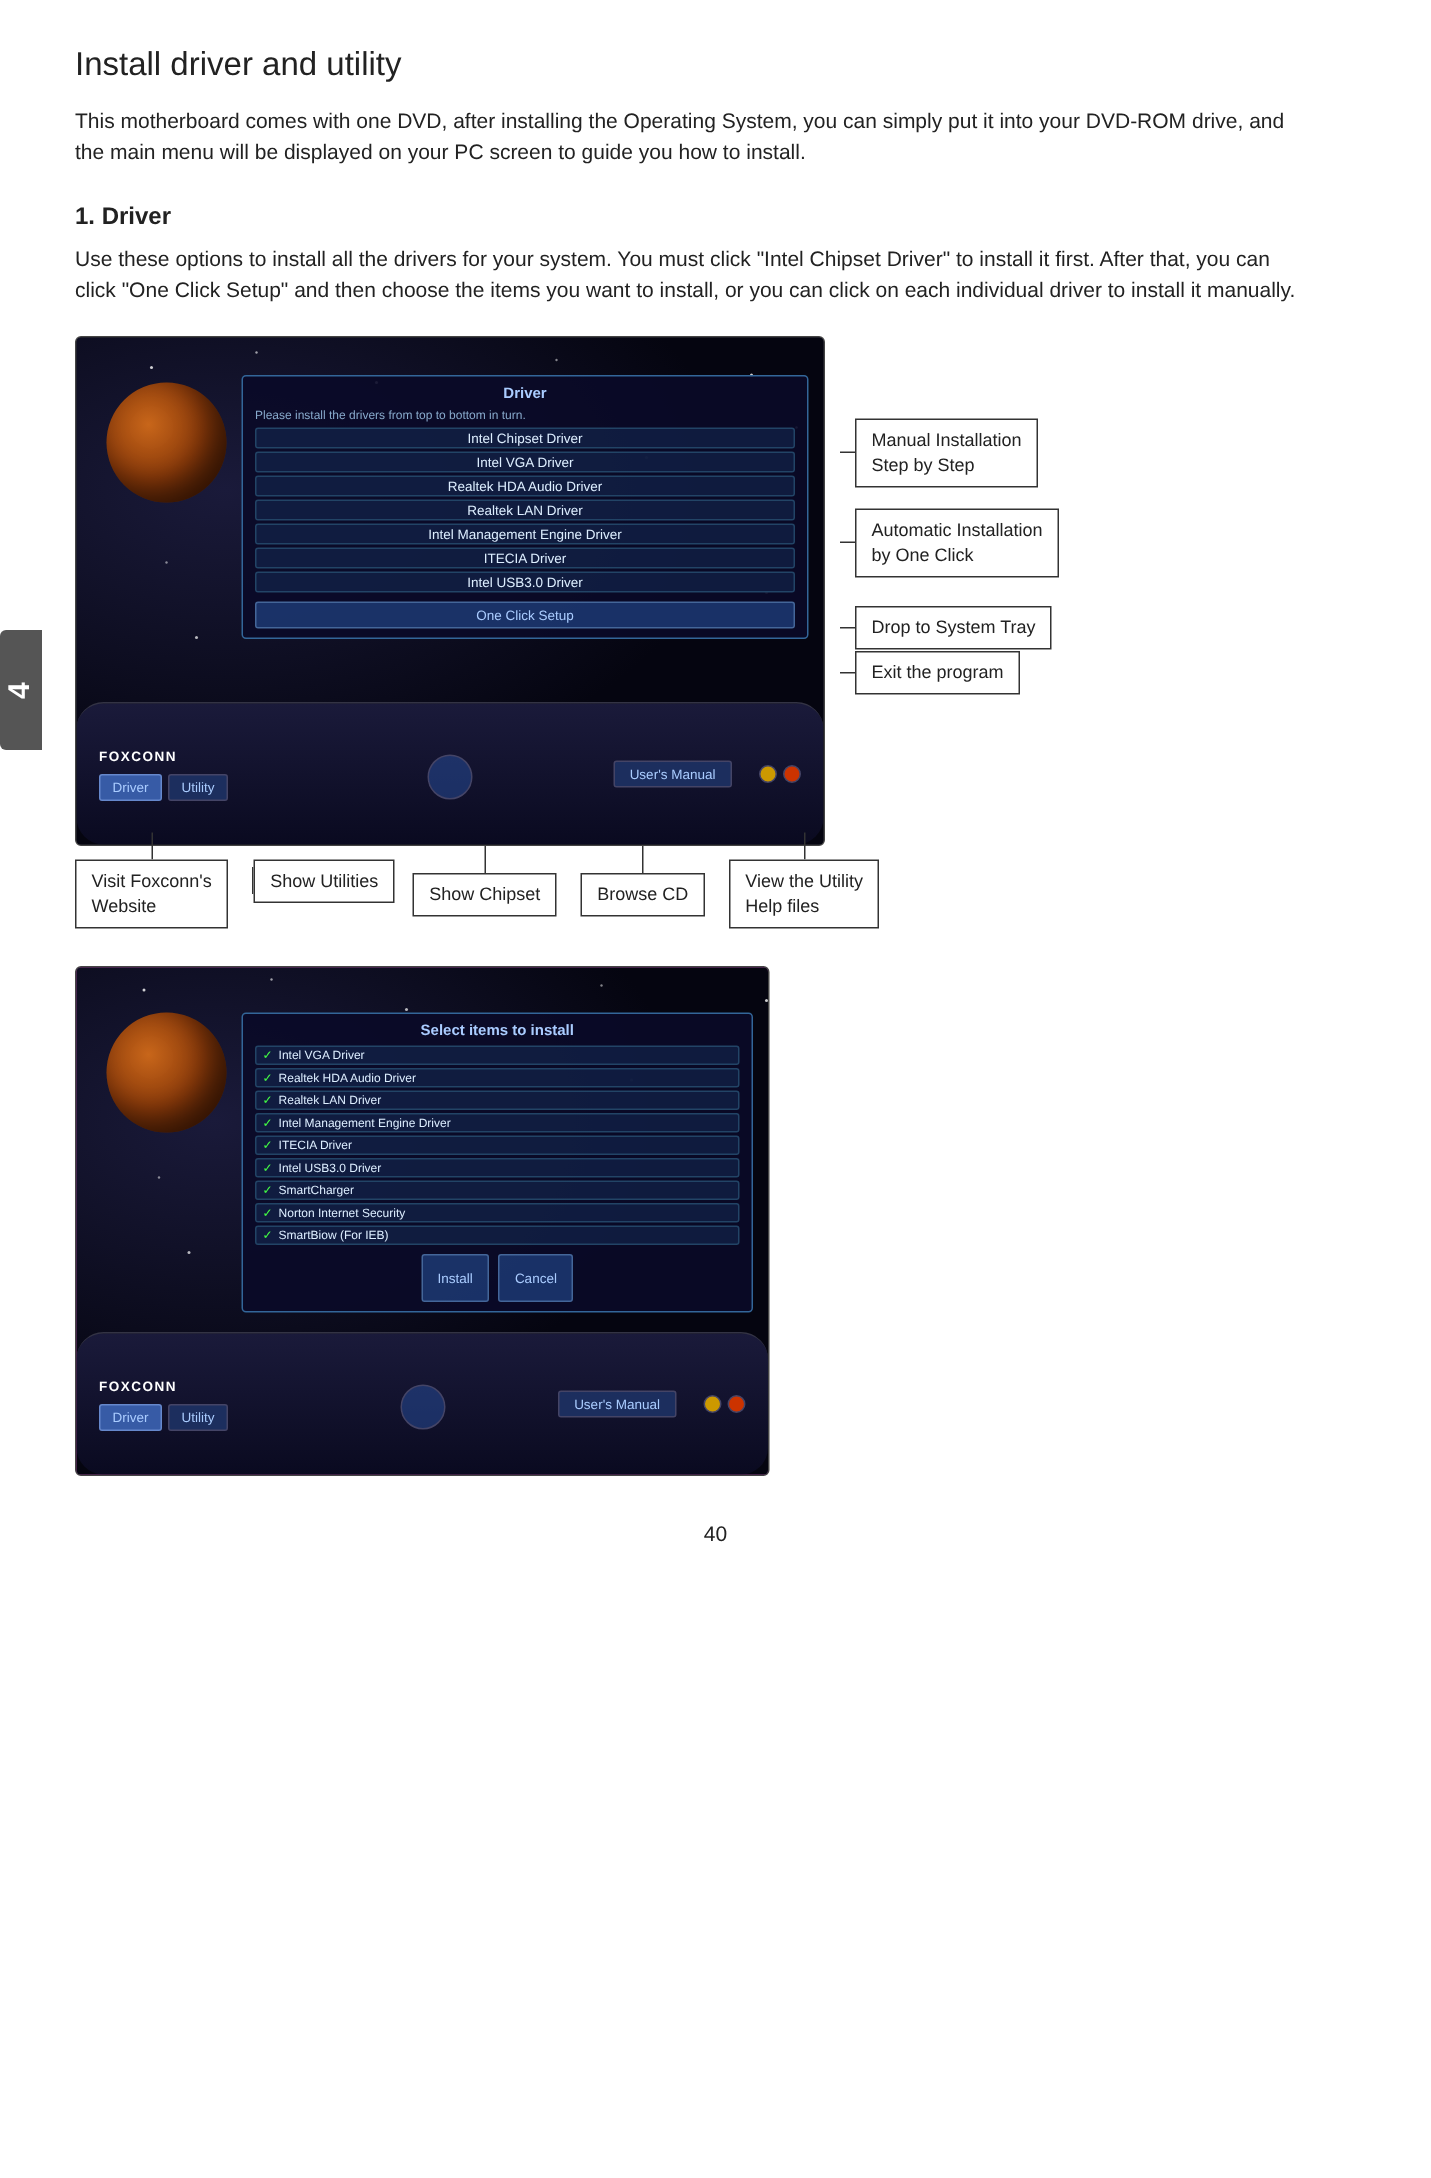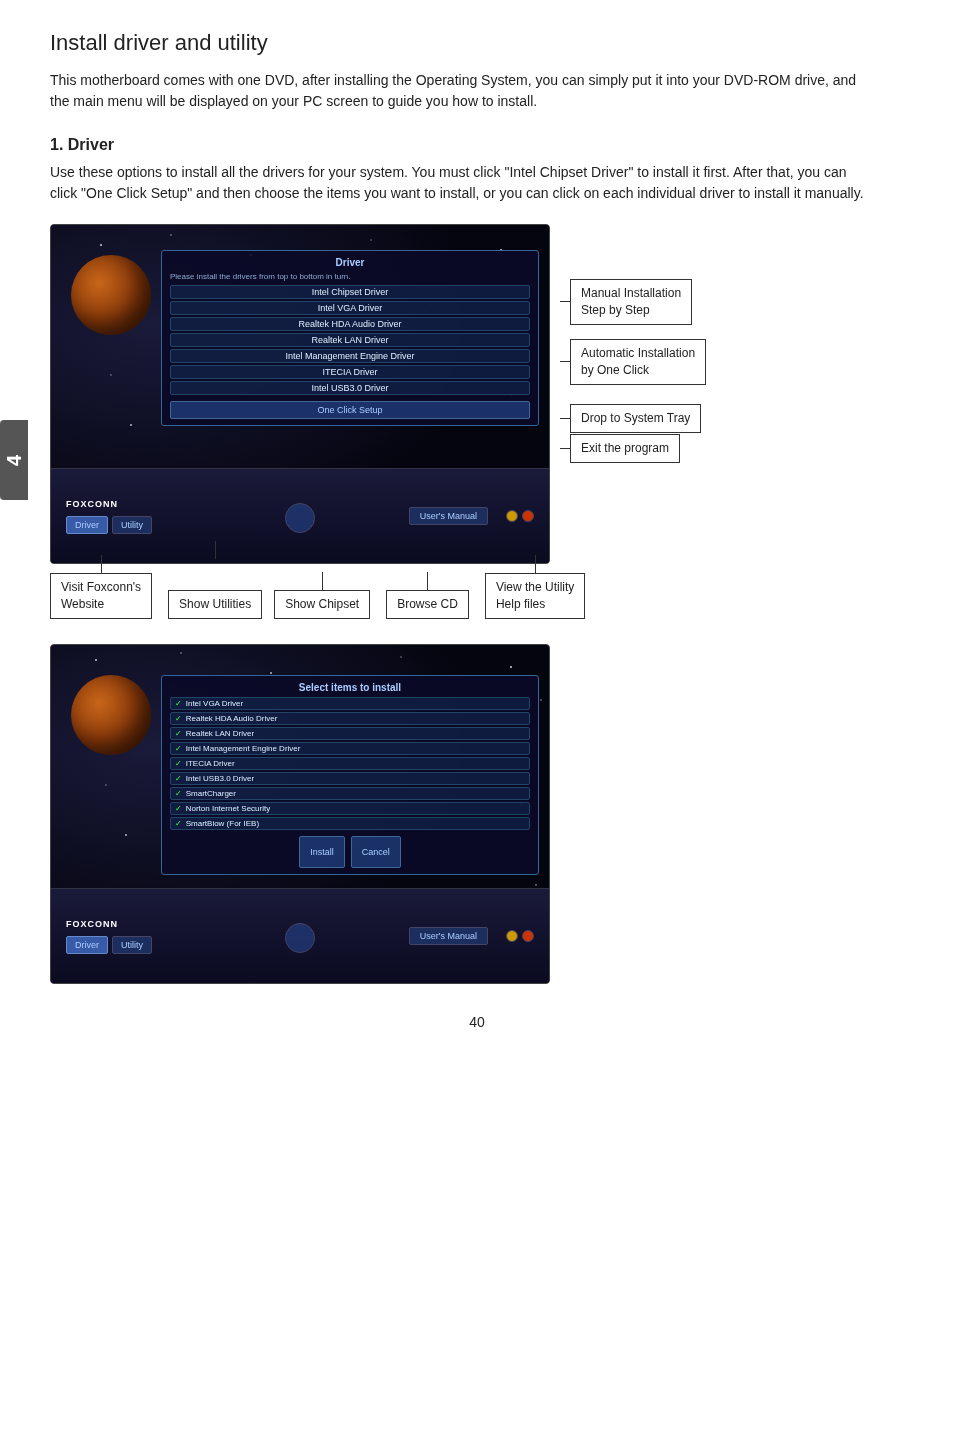--- a/index.html
+++ b/index.html
@@ -150,20 +150,21 @@
       bottom: 0;
       left: 0;
       right: 0;
       height: 95px;
       background: linear-gradient(to bottom, #1a1a3a, #0a0a20);
       border-top: 1px solid #334;
       display: flex;
       align-items: center;
       padding: 8px 15px;
       gap: 10px;
+      border-radius: 18px;
     }
 
     .nav-btn {
       background: rgba(30,50,100,0.9);
       border: 1px solid #446;
       color: #aaccff;
       font-size: 9px;
       padding: 3px 8px;
       border-radius: 2px;
       white-space: nowrap;
@@ -202,21 +203,21 @@
 
     
     .page-number {
       text-align: center;
       margin-top: 20px;
       font-size: 14px;
     }
 
     
     .screenshot2 {
-      width: 500px;
+      width: 463px;
       height: 340px;
       background: #701a75;
       border: 1px solid #444;
       border-radius: 4px;
       overflow: hidden;
       position: relative;
     }
 
     .select-panel {
       position: absolute;
@@ -377,28 +378,28 @@
   <div style="position:absolute;top:180px;left:510px;display:flex;align-items:center;">
     <div style="border-top:1px solid #333;width:10px;"></div>
     <div class="callout-text">Drop to System Tray</div>
   </div>
 
   <div style="position:absolute;top:210px;left:510px;display:flex;align-items:center;">
     <div style="border-top:1px solid #333;width:10px;"></div>
     <div class="callout-text">Exit the program</div>
   </div>
 
-  <div style="position:absolute;bottom:-55px;left:0;display:flex;align-items:flex-end;gap:4px;">
+  <div style="position:absolute;bottom:-55px;left:0;display:flex;align-items:center;gap:4px;">
 
     <div style="display:flex;flex-direction:column;align-items:center;">
       <div style="width:1px;height:18px;background:#333;"></div>
       <div class="callout-text">Visit Foxconn's<br>Website</div>
     </div>
     <div style="width:8px;"></div>
-    <div style="display:flex;flex-direction:column;align-items:center;gap:31px;">
+    <div style="display:flex;flex-direction:row;align-items:center;">
       <div style="width:1px;height:18px;background:#333;"></div>
       <div class="callout-text">Show Utilities</div>
     </div>
     <div style="width:4px;"></div>
     <div style="display:flex;flex-direction:column;align-items:center;">
       <div style="width:1px;height:18px;background:#333;"></div>
       <div class="callout-text">Show Chipset</div>
     </div>
     <div style="width:8px;"></div>
     <div style="display:flex;flex-direction:column;align-items:center;">

